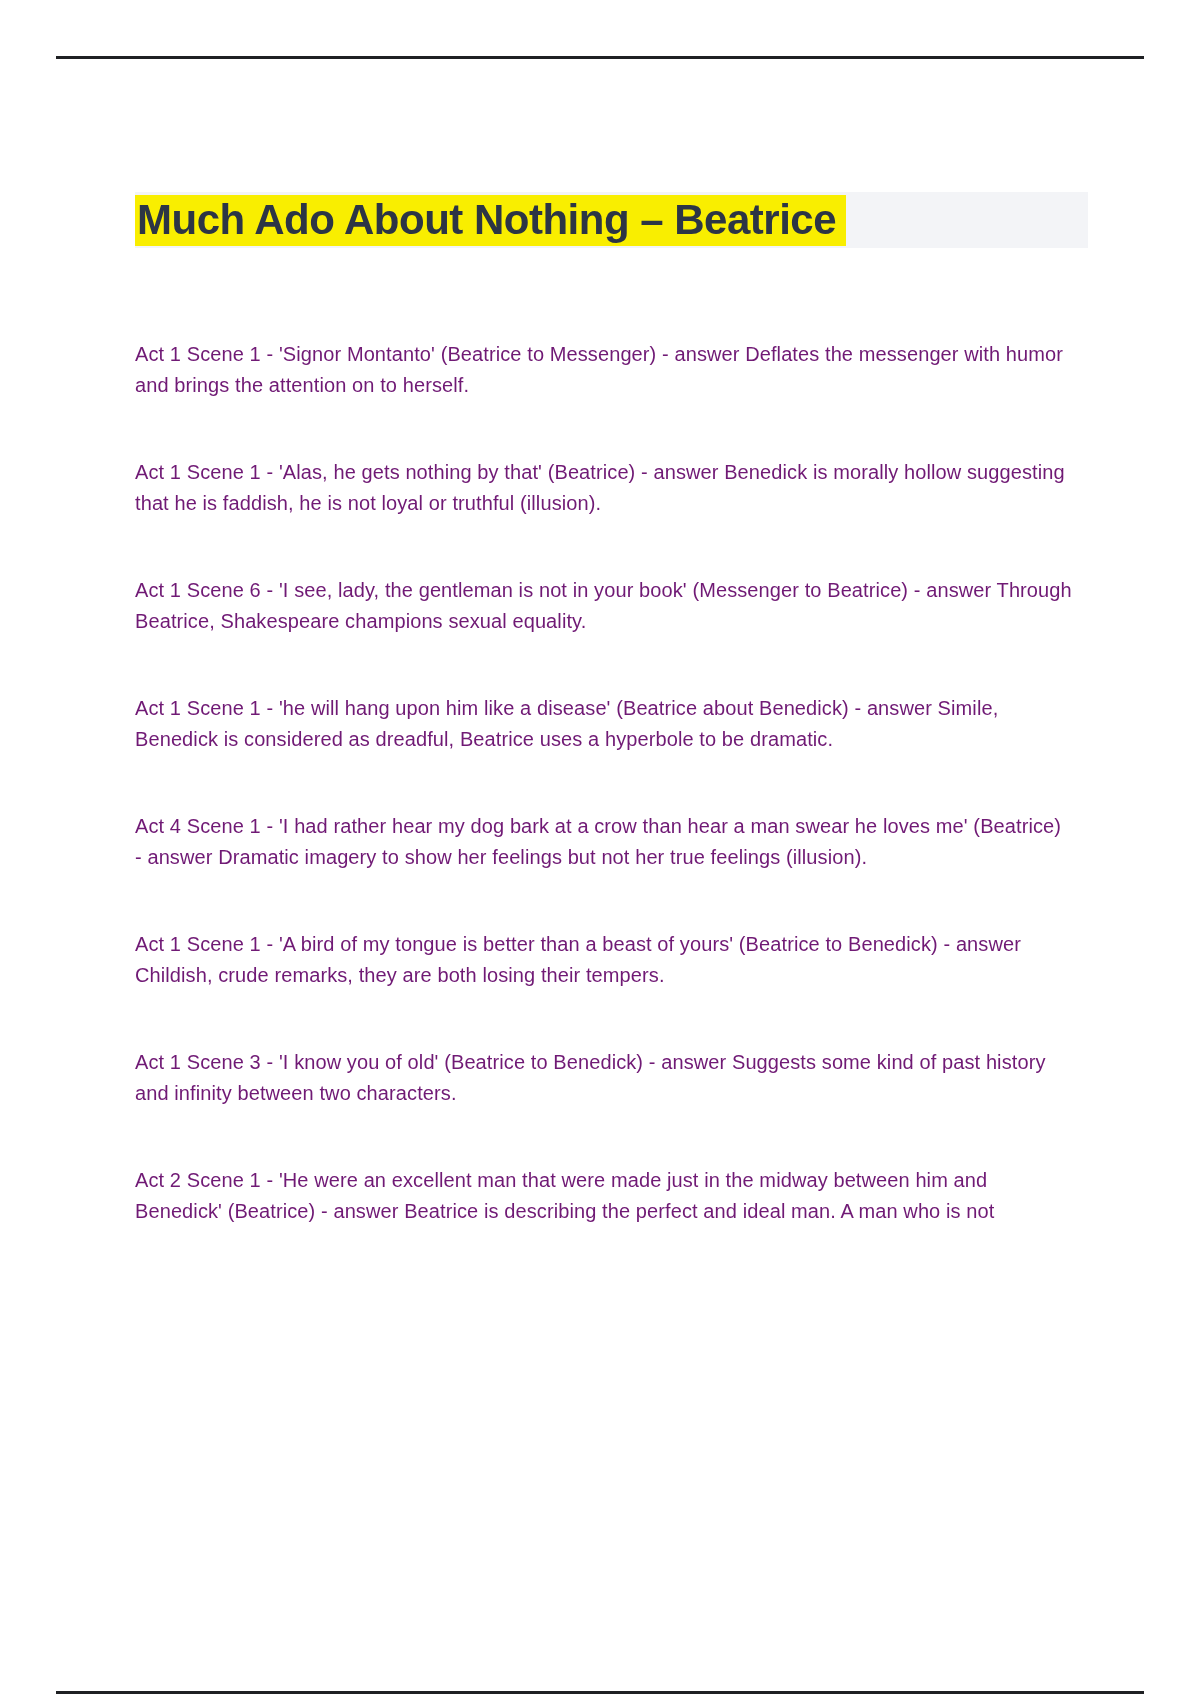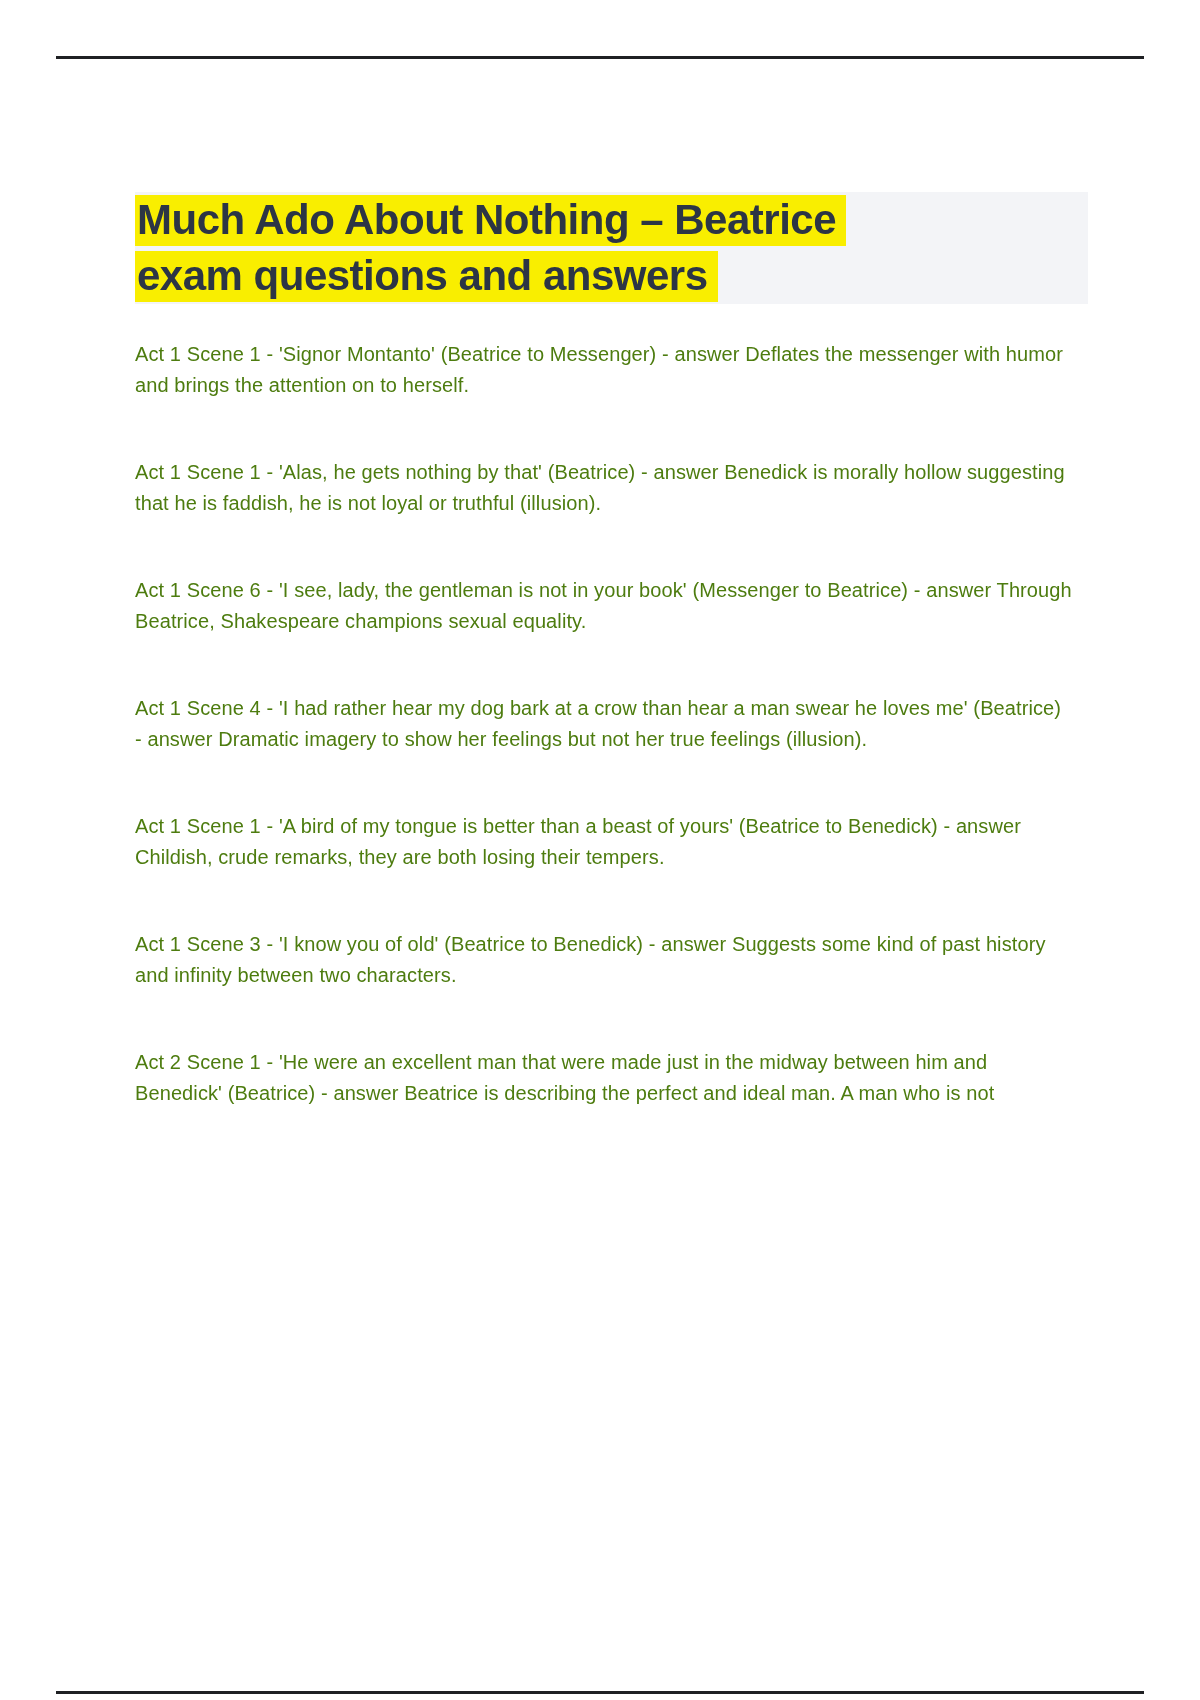--- a/index.html
+++ b/index.html
@@ -49,42 +49,43 @@
 
   .qa-list {
     position: absolute;
     left: 135px;
     top: 339px;
     width: 938px;
   }
   .qa-paragraph {
     font-size: 20px;
     line-height: 31px;
-    color: #4d7c0f;
+    color: #701a75;
     margin-bottom: 56px;
     letter-spacing: 0.1px;
   }
   .qa-paragraph:last-child { margin-bottom: 0; }
 </style>
 </head>
 <body>
 
 <div class="page">
 
   <div class="rule rule-top"></div>
 
   <div class="title-block">
-    <h1><span class="hl">Much Ado About Nothing – Beatrice</span><br><span class="hl">exam questions and answers</span></h1>
+    <h1><span class="hl">Much Ado About Nothing – Beatrice</span><br></h1>
   </div>
 
   <div class="qa-list">
     <div class="qa-paragraph">Act 1 Scene 1 - 'Signor Montanto' (Beatrice to Messenger) - answer Deflates the messenger with humor and brings the attention on to herself.</div>
     <div class="qa-paragraph">Act 1 Scene 1 - 'Alas, he gets nothing by that' (Beatrice) - answer Benedick is morally hollow suggesting that he is faddish, he is not loyal or truthful (illusion).</div>
     <div class="qa-paragraph">Act 1 Scene 6 - 'I see, lady, the gentleman is not in your book' (Messenger to Beatrice) - answer Through Beatrice, Shakespeare champions sexual equality.</div>
-    <div class="qa-paragraph">Act 1 Scene 4 - 'I had rather hear my dog bark at a crow than hear a man swear he loves me' (Beatrice) - answer Dramatic imagery to show her feelings but not her true feelings (illusion).</div>
+    <div class="qa-paragraph">Act 1 Scene 1 - 'he will hang upon him like a disease' (Beatrice about Benedick) - answer Simile, Benedick is considered as dreadful, Beatrice uses a hyperbole to be dramatic.</div>
+    <div class="qa-paragraph">Act 4 Scene 1 - 'I had rather hear my dog bark at a crow than hear a man swear he loves me' (Beatrice) - answer Dramatic imagery to show her feelings but not her true feelings (illusion).</div>
     <div class="qa-paragraph">Act 1 Scene 1 - 'A bird of my tongue is better than a beast of yours' (Beatrice to Benedick) - answer Childish, crude remarks, they are both losing their tempers.</div>
     <div class="qa-paragraph">Act 1 Scene 3 - 'I know you of old' (Beatrice to Benedick) - answer Suggests some kind of past history and infinity between two characters.</div>
     <div class="qa-paragraph">Act 2 Scene 1 - 'He were an excellent man that were made just in the midway between him and Benedick' (Beatrice) - answer Beatrice is describing the perfect and ideal man. A man who is not</div>
   </div>
 
   <div class="rule rule-bottom"></div>
 
 </div>
 
 </body></html>

